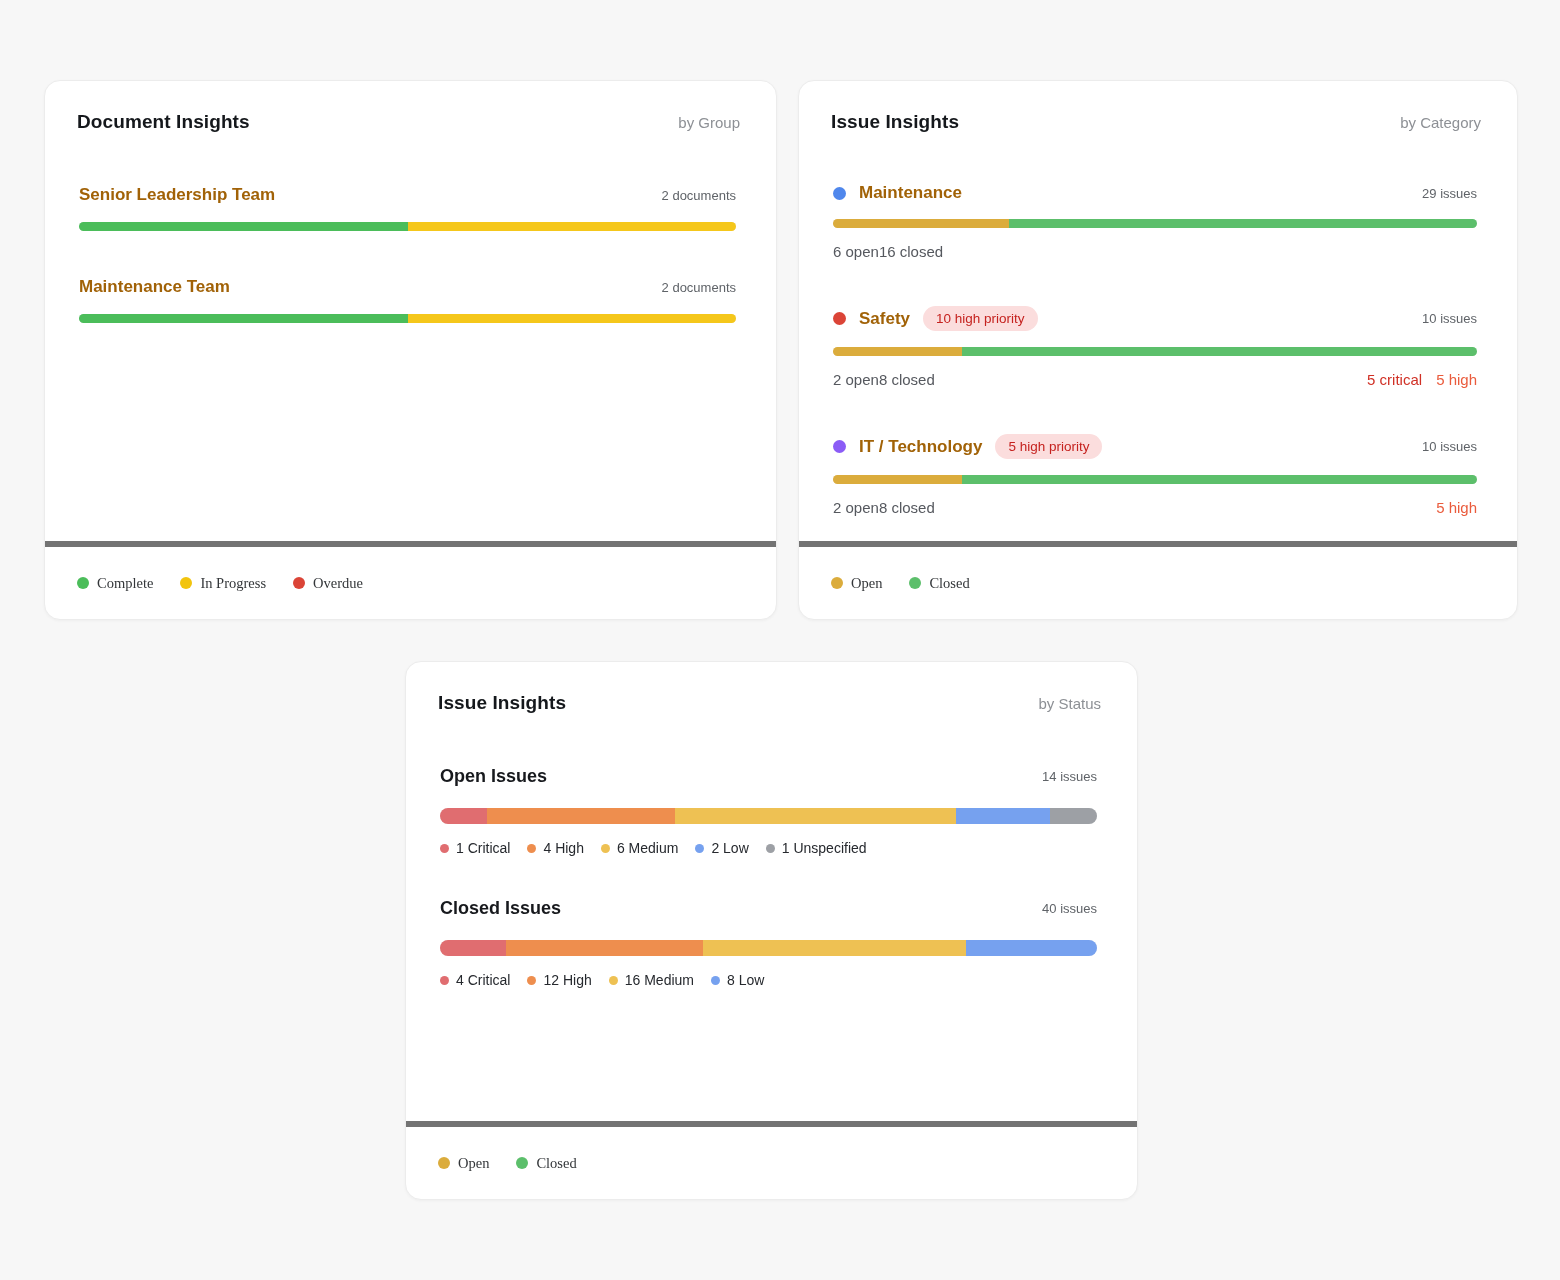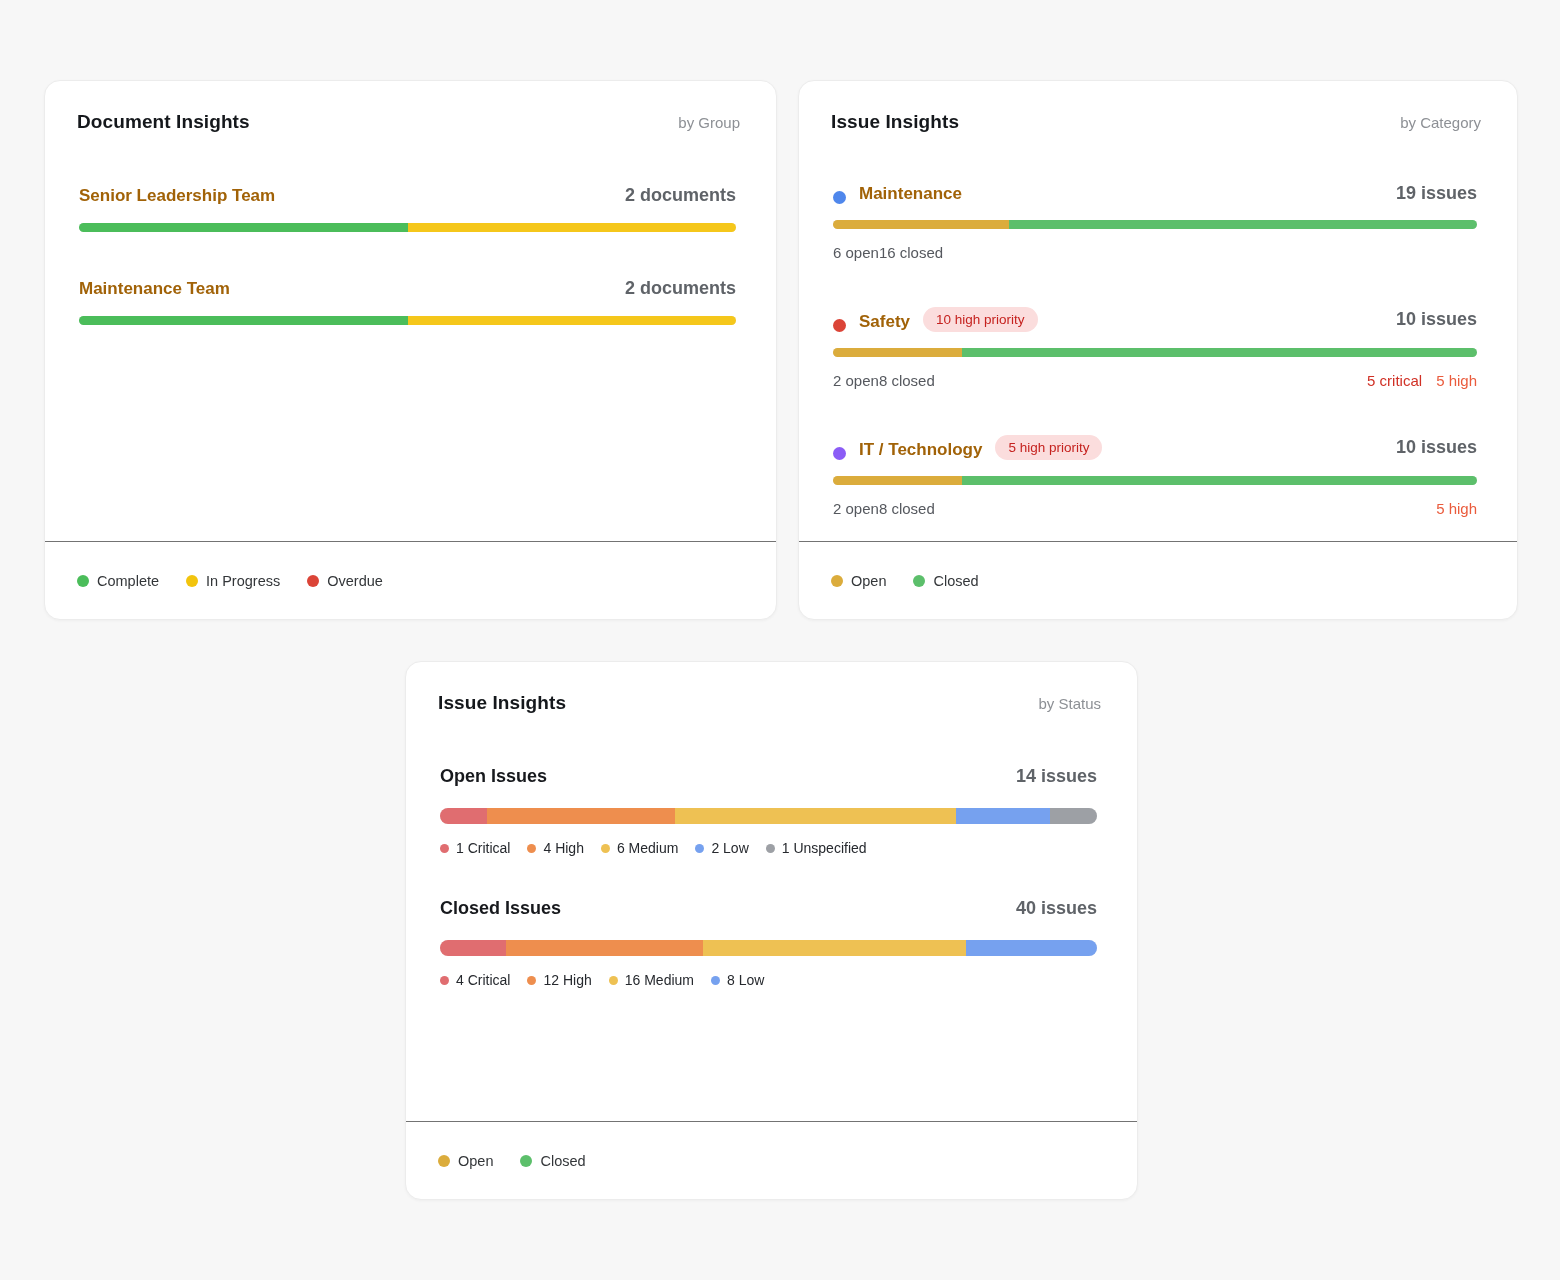--- a/index.html
+++ b/index.html
@@ -32,24 +32,24 @@
   .card-title { font-size: 19px; font-weight: 700; color: #15181c; letter-spacing: 0.1px; }
   .card-subtitle { font-size: 15px; font-weight: 400; color: #8d9095; }
 
   .card-body { flex: 1; padding: 52px 40px 0 34px; }
 
   .row-head {
     display: flex;
     justify-content: space-between;
     align-items: center;
   }
-  .row-label-wrap { display: flex; align-items: flex-end; }
+  .row-label-wrap { display: flex; align-items: center; }
   .row-label { font-size: 17px; font-weight: 700; color: #a16207; }
   .row-label-lg { font-size: 18px; font-weight: 700; color: #17191d; }
-  .row-count { font-size: 18px; color: #5f6368; font-weight: 700; }
+  .row-count { font-size: 13px; color: #5f6368; font-weight: 400; }
 
   .cat-dot {
     width: 13px; height: 13px; border-radius: 50%;
     margin-right: 13px; flex: 0 0 auto;
   }
   .badge {
     font-size: 13.5px;
     color: #c5221f;
     background: #fbdddd;
     border-radius: 999px;
@@ -85,26 +85,27 @@
   .mini-legend {
     display: flex;
     gap: 17px;
     margin-top: 16px;
     align-items: center;
   }
   .mini-legend-item { display: flex; align-items: center; gap: 7px; font-size: 14px; color: #26292e; }
   .mini-dot { width: 9px; height: 9px; border-radius: 50%; flex: 0 0 auto; }
 
   .card-footer {
-    border-top: 1px solid #737373;
+    border-top: 6px solid #737373;
     height: 78px;
     display: flex;
     align-items: center;
     gap: 27px;
     padding: 0 32px;
+    font-family: Liberation Serif, serif;
   }
   .legend-item { display: flex; align-items: center; gap: 8px; }
   .legend-dot { width: 12px; height: 12px; border-radius: 50%; flex: 0 0 auto; }
   .legend-label { font-size: 14.5px; color: #333639; }
 </style>
 </head>
 <body>
 
 <section class="card card-documents">
   <header class="card-header">
@@ -155,21 +156,21 @@
     <span class="card-subtitle">by Category</span>
   </header>
   <div class="card-body" style="padding-top:50px">
 
     <div class="cat-row">
       <div class="row-head">
         <span class="row-label-wrap">
           <span class="cat-dot" style="background: rgb(79, 135, 236);"></span>
           <span class="row-label">Maintenance</span>
         </span>
-        <span class="row-count">19 issues</span>
+        <span class="row-count">29 issues</span>
       </div>
       <div class="bar bar-thin" style="margin-top:16px">
           <div style="width: 27.3%; background: rgb(219, 172, 60);"></div>
           <div style="width: 72.7%; background: rgb(92, 191, 107);"></div>
         </div>
       <div class="row-stats">
         <span class="stats-left">
           <span>6 open</span>
           <span>16 closed</span>
         </span>

